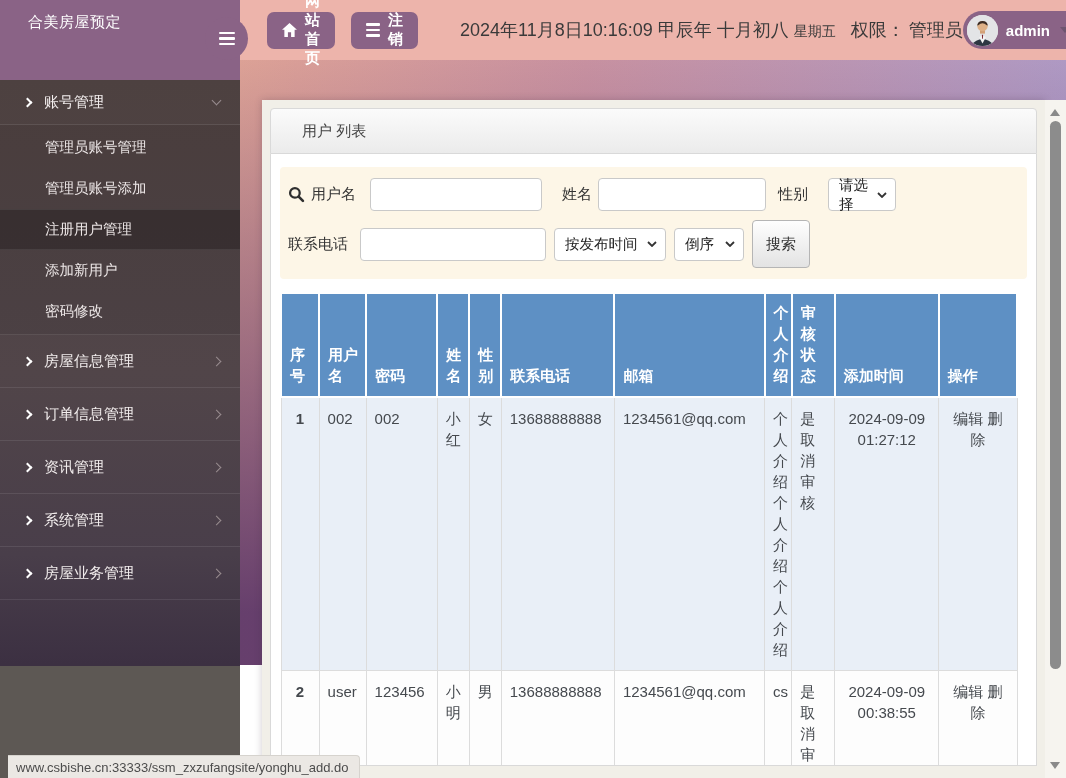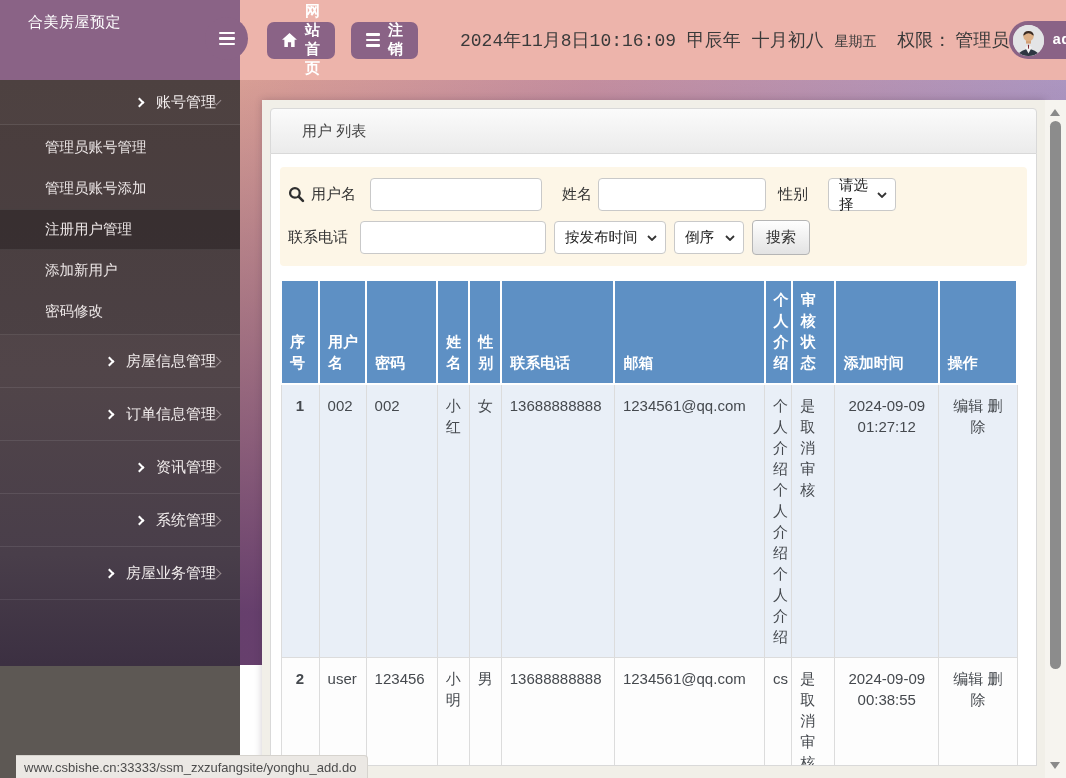--- a/index.html
+++ b/index.html
@@ -16,42 +16,42 @@
 
   
   .brand { position:absolute; left:0; top:0; width:240px; height:80px; background:#8a6386; z-index:3; }
   .brand-title { position:absolute; left:28px; top:13px; color:#fff; font-size:15px; letter-spacing:.5px; }
   .hamburger { position:absolute; left:205px; top:17px; width:43px; height:43px; border-radius:50%;
     background:#8a6386; border:none; z-index:5; display:flex; align-items:center; justify-content:center; cursor:pointer; }
   .bars { display:flex; flex-direction:column; gap:3px; }
   .bars i { display:block; width:16px; height:2.6px; background:#fff; border-radius:1px; }
   .bars.sm i { width:14px; height:2.4px; }
 
-  .topbar { position:absolute; left:240px; top:0; width:826px; height:80px; background:#edb4ab; z-index:2;
-    display:flex; align-items:center; padding:0 20px 0 27px;font-family:Liberation Mono, monospace; }
+  .topbar { position:absolute; left:240px; top:0; width:826px; height:60px; background:#edb4ab; z-index:2;
+    display:flex; align-items:center; padding:0 20px 0 27px; }
   .tb-btn { background:#8a6386; color:#fff; border:none; border-radius:7px; height:37px; padding:0 15px;
     font-size:15px; font-weight:bold; display:flex; align-items:center; gap:8px; cursor:pointer;
     font-family:inherit; }
   .tb-btn + .tb-btn { margin-left:16px; }
   .clock { margin-left:42px; font-size:18px; color:#3a3a3a; white-space:nowrap; }
   .clock .wd { font-size:14px; }
   .clock .perm { margin-left:10px; }
   .clock .perm-val { margin-left:4px;text-align:center; }
   .user-pill { margin-left:auto; background:#8a6386; border-radius:19px; height:38px;
     display:flex; align-items:center; padding:0 13px 0 4px; gap:8px; cursor:pointer; }
   .avatar { width:31px; height:31px; border-radius:50%; overflow:hidden; background:#e3e4e6; flex:0 0 auto; }
   .user-name { color:#fff; font-weight:bold; font-size:15px; }
   .pill-caret { width:0; height:0; border-left:5px solid transparent; border-right:5px solid transparent;
     border-top:6px solid #6e5570; margin-left:2px; }
 
   
   .sidebar { position:absolute; left:0; top:80px; width:240px; height:698px; z-index:3;
     background:linear-gradient(to bottom, #4d4140 0%, #514549 42%, #493e4a 68%, #3c3042 83.6%, #3c3042 84%, #5d5854 84%, #5d5854 100%); }
   .m-top { position:relative; display:flex; align-items:center; height:45px; padding:0 24px;
-    color:#f2eded; font-size:15px; font-weight:500; border-bottom:1px solid rgba(255,255,255,0.09); cursor:pointer;justify-content:flex-end; }
+    color:#f2eded; font-size:15px; font-weight:500; border-bottom:1px solid rgba(255,255,255,0.09); cursor:pointer; }
   .m-item-lg { height:53px; }
   .m-label { margin-left:13px; }
   .chev { display:inline-block; width:7px; height:7px; border-top:2px solid #fff; border-right:2px solid #fff;
     transform:rotate(45deg); flex:0 0 auto; }
   .rcaret { position:absolute; right:20px; width:7px; height:7px; border-top:1.6px solid #988c8f;
     border-right:1.6px solid #988c8f; }
   .rcaret.right { transform:rotate(45deg); }
   .rcaret.down { transform:rotate(135deg); top:17px; }
   .submenu { background:rgba(0,0,0,0.05); border-bottom:1px solid rgba(255,255,255,0.09); padding:2px 0; }
   .s-item { height:41px; line-height:41px; padding-left:45px; font-size:14.5px; color:#ece6e6; cursor:pointer; }
@@ -75,21 +75,21 @@
   .lb-name { margin-left:20px; }
   .in-name { width:168px; margin-left:6px; }
   .lb-gender { margin-left:12px; }
   .in-phone { width:186px; margin-left:12px; }
   .sel { height:33px; background:#fff; border:1px solid #c9c9c9; border-radius:4px; display:flex;
     align-items:center; justify-content:space-between; padding:0 8px 0 10px; font-size:14.5px; color:#222; cursor:pointer; }
   .sel-gender { width:68px; margin-left:20px; }
   .sel-sort { width:112px; margin-left:8px; }
   .sel-order { width:70px; margin-left:8px; }
   .sel svg { flex:0 0 auto; margin-left:6px; }
-  .btn-search { margin-left:8px; height:35px; padding:0 13px; border:1px solid #b5b5b5; border-radius:4px;
+  .btn-search { margin-left:8px; height:48px; padding:0 13px; border:1px solid #b5b5b5; border-radius:4px;
     background:linear-gradient(#fefefe,#e3e3e3); font-size:15px; color:#333; cursor:pointer; font-family:inherit; }
 
   
   table.users { margin-top:13px; width:738px; border-collapse:collapse; table-layout:fixed; font-size:15px; line-height:1.4; }
   table.users th { background:#5e90c4; color:#fff; border:2px solid #fff; font-weight:bold;
     vertical-align:bottom; text-align:left; padding:8px 5px 10px 8px; }
   table.users td { border:1px solid #dcdcdc; vertical-align:top; padding:10px 8px; color:#45494e; }
   tr.row-a td { background:#e9eff7; }
   tr.row-b td { background:#fdfdfd; }
   .c-center { text-align:center; }
@@ -101,21 +101,21 @@
 
   
   .scrollbar { position:absolute; right:0; top:100px; width:21px; height:678px; background:#f6f4ef; z-index:4; }
   .sb-up { position:absolute; top:9px; left:5px; width:0; height:0;
     border-left:5.5px solid transparent; border-right:5.5px solid transparent; border-bottom:7px solid #8a8a8a; }
   .sb-thumb { position:absolute; top:21px; left:5px; width:11px; height:548px; background:#8c8c8c; border-radius:6px; }
   .sb-down { position:absolute; bottom:9px; left:5px; width:0; height:0;
     border-left:5.5px solid transparent; border-right:5.5px solid transparent; border-top:7px solid #8a8a8a; }
 
   
-  .statusbar { position:absolute; left:16px; bottom:0; height:23px; background:#ebe8e4;
+  .statusbar { position:absolute; left:8px; bottom:0; height:23px; background:#ebe8e4;
     border:1px solid #d6d3ce; border-left:none; border-bottom:none; border-radius:0 4px 0 0;
     padding:0 11px 0 8px; font-size:13px; color:#4c4c4c; display:flex; align-items:center; z-index:6; white-space:nowrap; }
 </style>
 </head>
 <body>
 
 <div class="page">
   <div class="bg-gradient"></div>
 
   <div class="brand">

